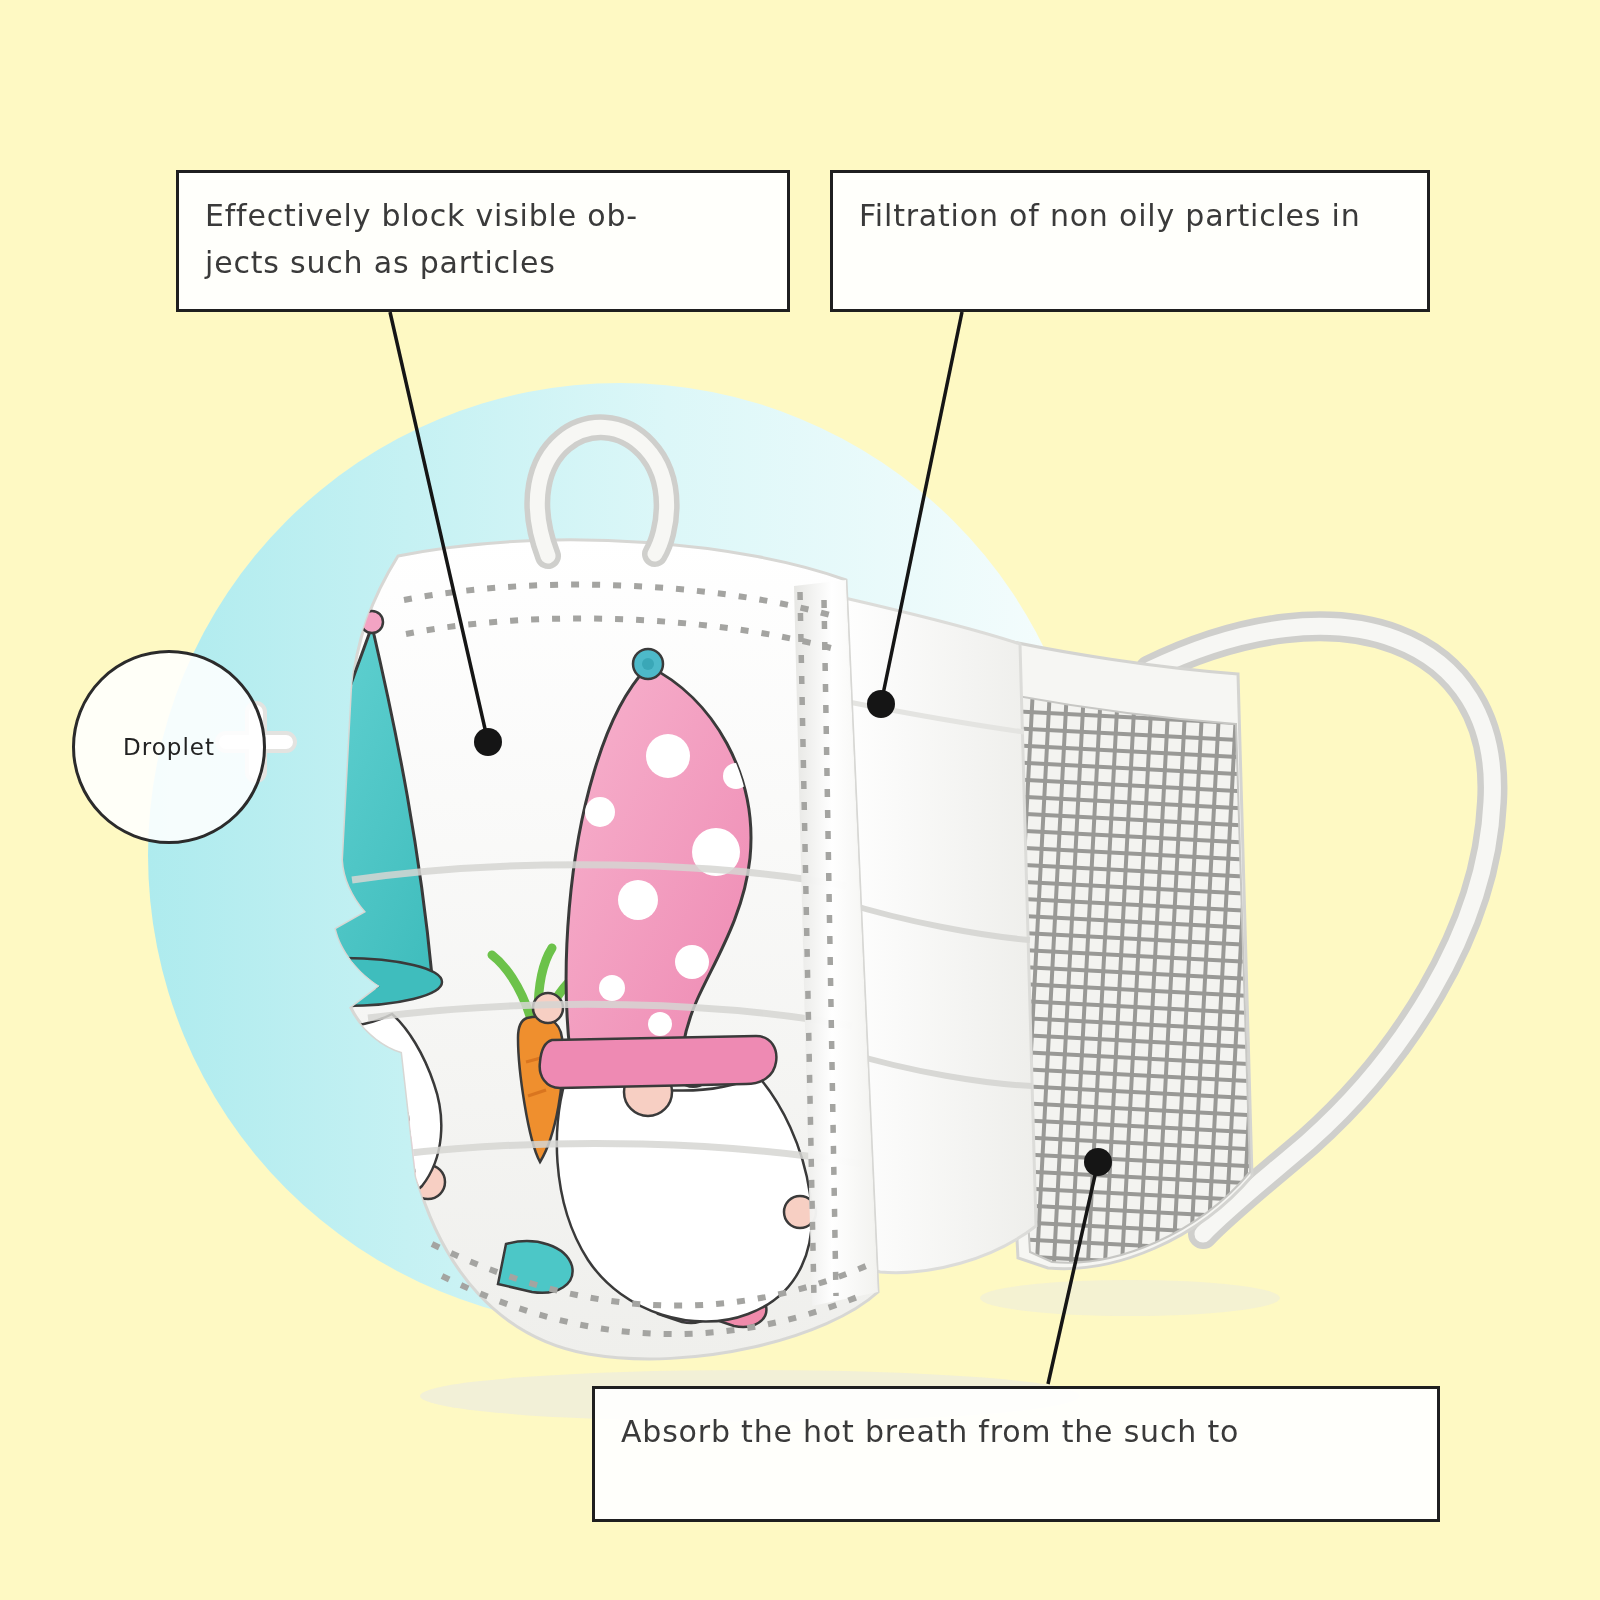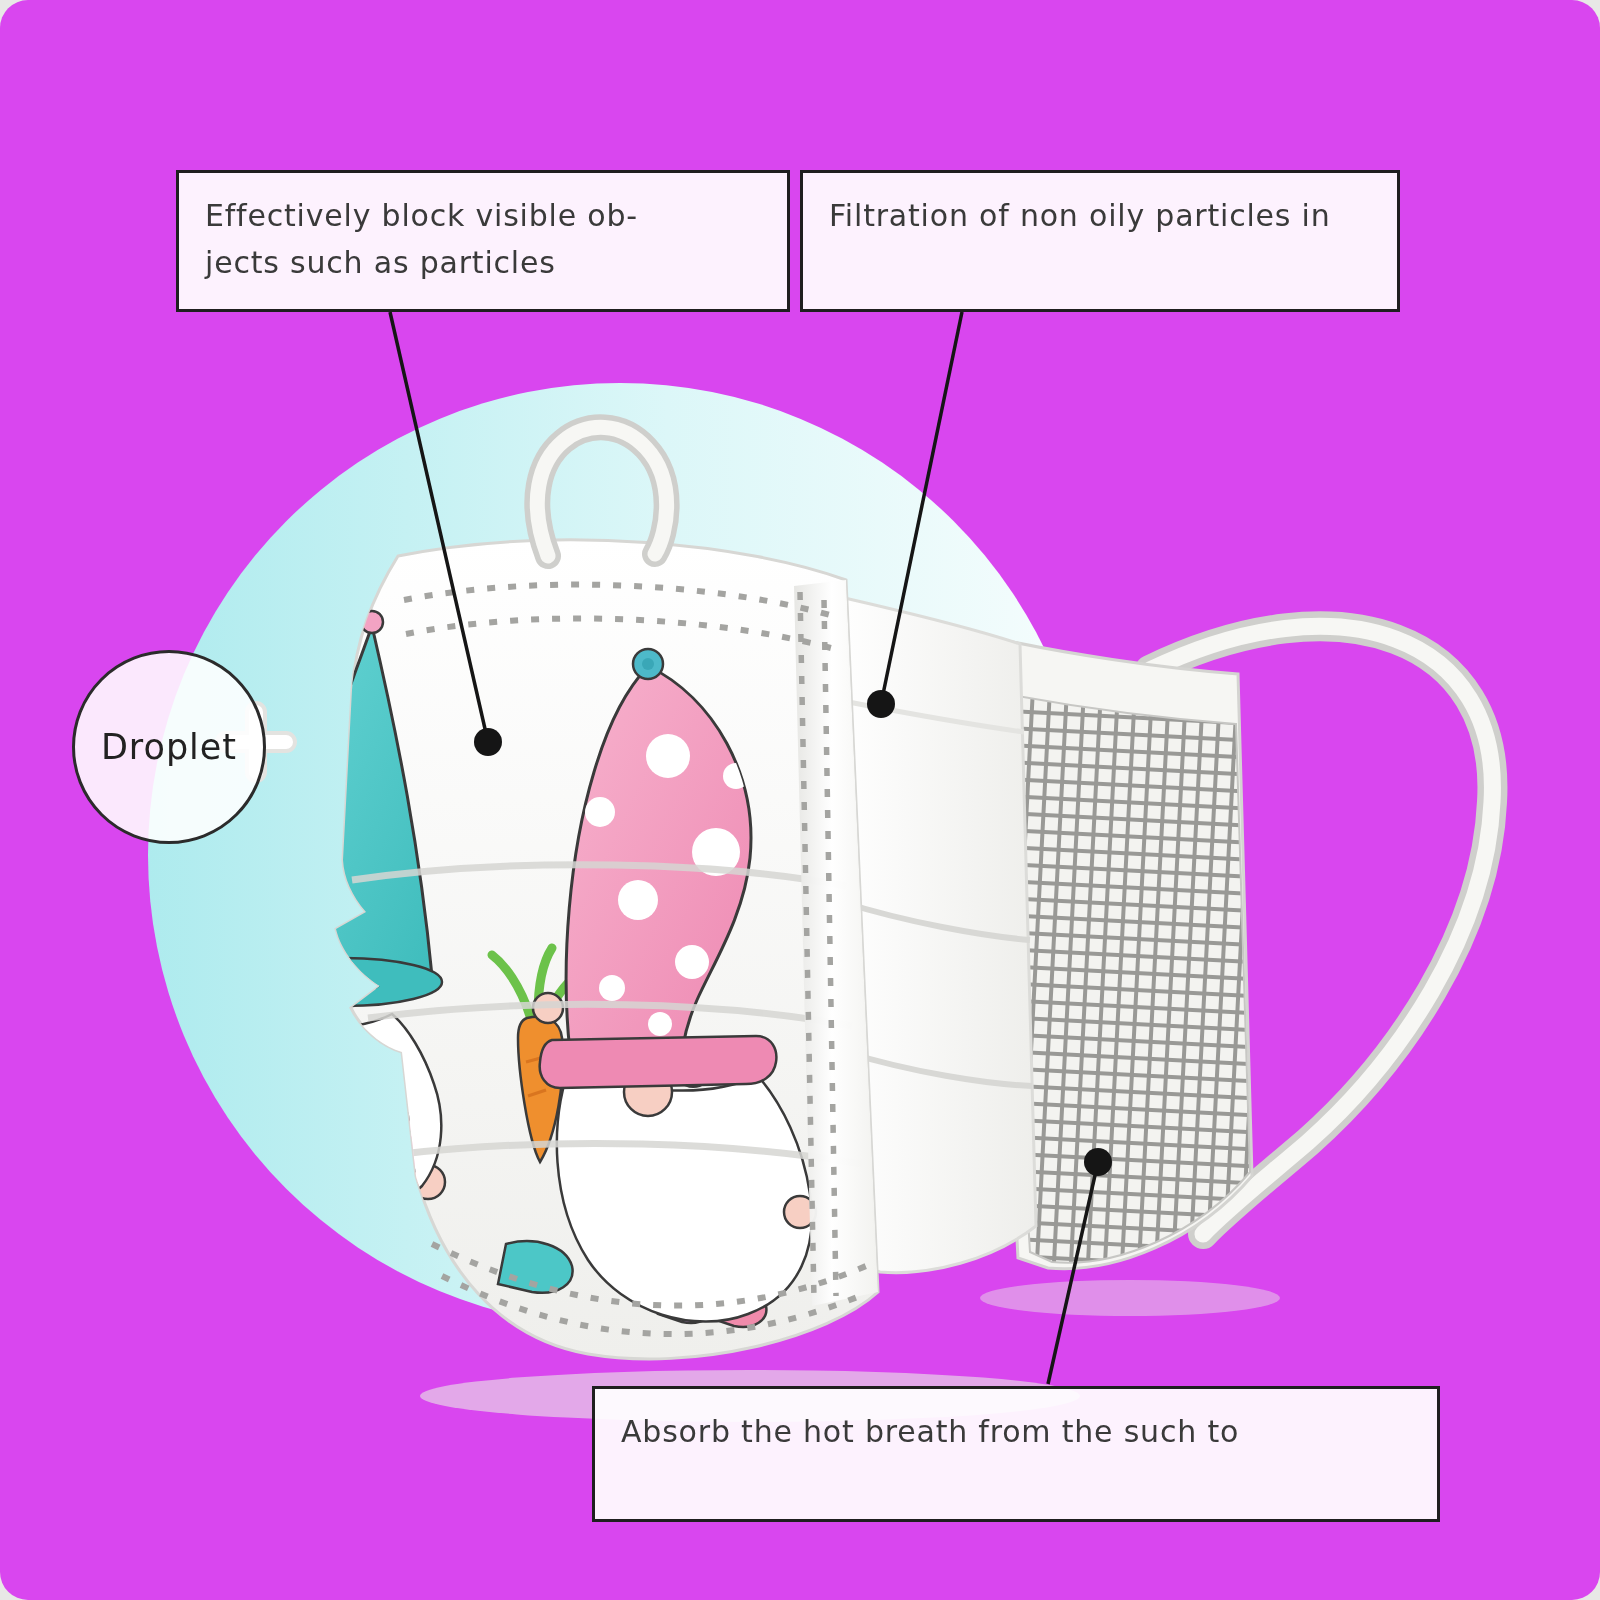--- a/index.html
+++ b/index.html
@@ -1,38 +1,37 @@
 <!DOCTYPE html>
 <html><head>
 <meta charset="utf-8">
 <style>
   html,body{margin:0;padding:0;background:#e8e8e6;}
   .canvas{
     position:relative;width:1600px;height:1600px;margin:0 auto;
-    background:#d946ef;overflow:hidden;
+    background:#fef9c3;overflow:hidden;
     font-family:"DejaVu Sans", sans-serif;
-    border-radius:28px;
   }
   .scene{position:absolute;inset:0;}
   .callout{
     position:absolute;box-sizing:border-box;
     border:3px solid #1f1f1f;background:rgba(255,255,255,.93);
     padding:20px 26px;color:#3a3a3a;font-size:30px;line-height:1.55;
     letter-spacing:.8px;
   }
   .callout .line{white-space:nowrap;}
   .callout-tl{left:176px;top:170px;width:614px;height:142px;}
-  .callout-tr{left:800px;top:170px;width:600px;height:142px;}
+  .callout-tr{left:830px;top:170px;width:600px;height:142px;}
   .callout-bottom{left:592px;top:1386px;width:848px;height:136px;}
   .droplet-badge{
     position:absolute;left:72px;top:650px;width:188px;height:188px;
     border:3px solid #2b2b2b;border-radius:50%;
     background:rgba(255,255,255,.88);
     display:flex;align-items:center;justify-content:center;
-    font-size:35px;color:#222;letter-spacing:1px;
+    font-size:23px;color:#222;letter-spacing:1px;
   }
 </style>
 </head>
 <body>
 
 <div class="canvas">
 
   <svg class="scene" width="1600" height="1600" viewBox="0 0 1600 1600">
     <defs>
       <linearGradient id="tealGrad" x1="0" y1="0" x2="1" y2="0">

